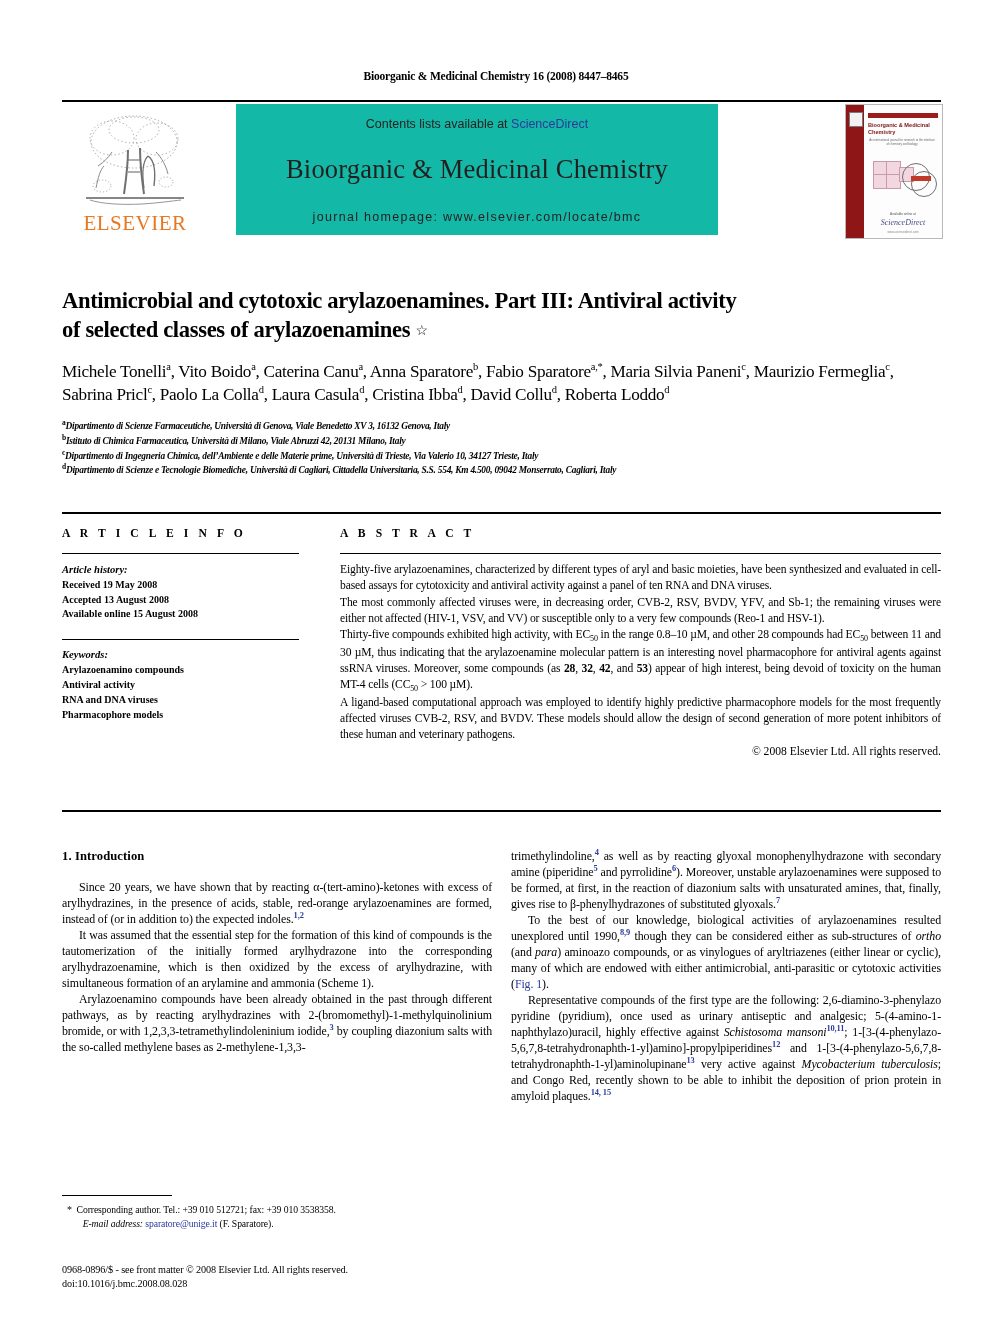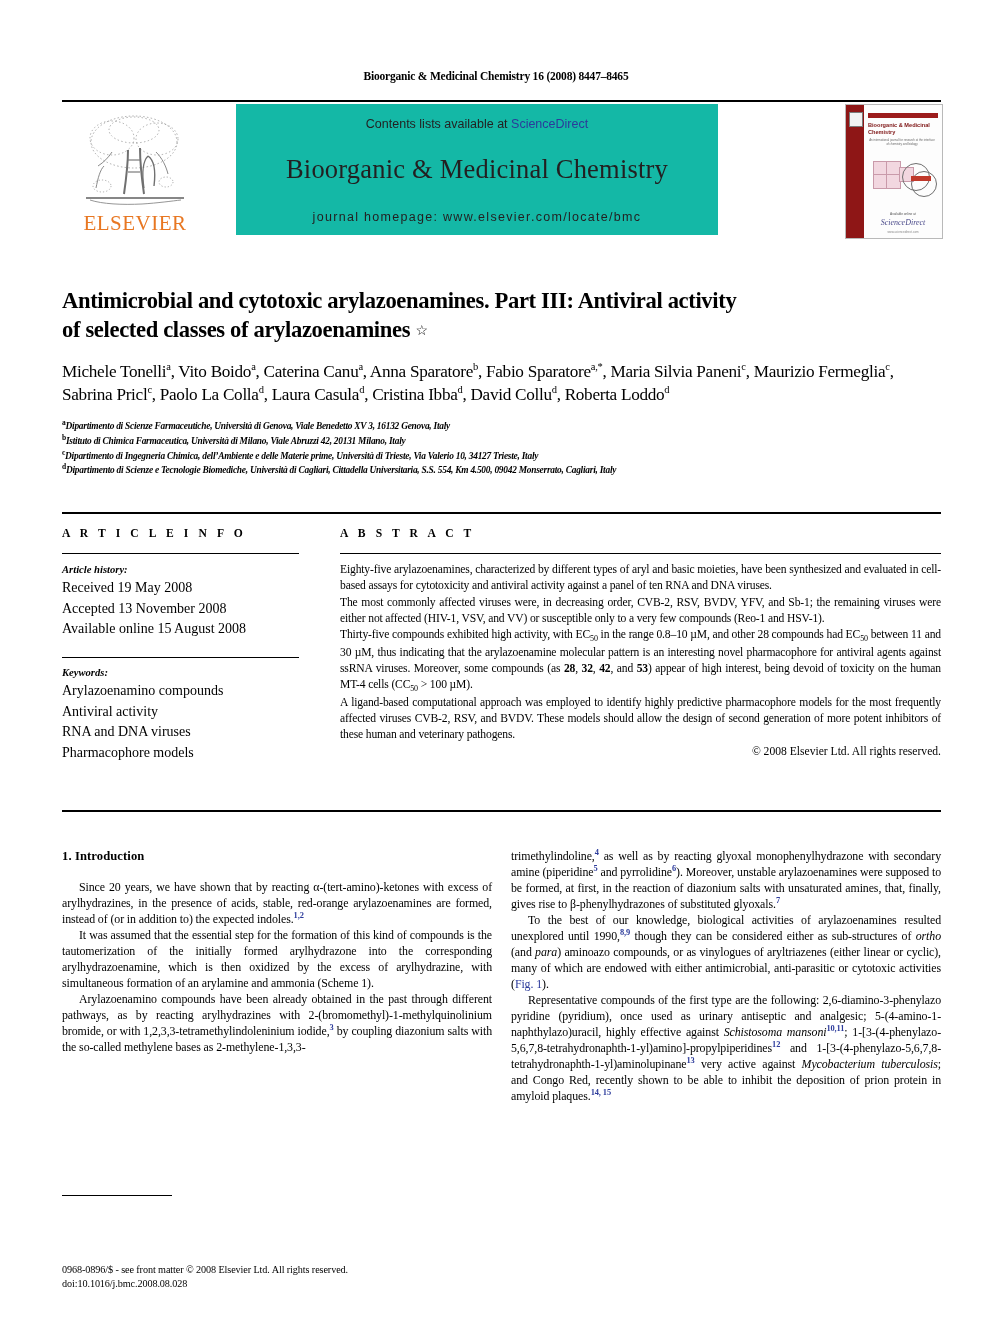--- a/index.html
+++ b/index.html
@@ -226,21 +226,21 @@
     margin-bottom: 13px;
   }
   .thin-rule { height: 1.2px; background: #000; margin-bottom: 8px; }
 
   .info-label {
     font-size: 10.6px;
     font-style: italic;
     font-weight: bold;
     line-height: 1.48;
   }
-  .info-line { font-size: 14px; line-height: 1.48; }
+  .info-line { font-size: 10px; line-height: 1.48; font-weight: bold; }
   .info-group + .info-group { margin-top: 17px; }
 
   .abs-p {
     font-size: 11.6px;
     line-height: 1.40;
     text-align: justify;
     margin: 0;
     letter-spacing: -0.15px;
   }
   .abs-p sub { font-size: 8px; }
@@ -388,21 +388,21 @@
   </div>
 
   <div class="section-rule" id="rule-top"></div>
 
   <div class="info-col">
     <div class="sec-head">A R T I C L E   I N F O</div>
     <div class="thin-rule"></div>
     <div class="info-group">
       <div class="info-label">Article history:</div>
       <div class="info-line">Received 19 May 2008</div>
-      <div class="info-line">Accepted 13 November 2008</div>
+      <div class="info-line">Accepted 13 August 2008</div>
       <div class="info-line">Available online 15 August 2008</div>
     </div>
     <div class="info-group">
       <div class="thin-rule" style="margin-bottom:7px;"></div>
       <div class="info-label">Keywords:</div>
       <div class="info-line">Arylazoenamino compounds</div>
       <div class="info-line">Antiviral activity</div>
       <div class="info-line">RNA and DNA viruses</div>
       <div class="info-line">Pharmacophore models</div>
     </div>
@@ -428,20 +428,21 @@
   </div>
 
   <div class="body-col" id="col-right">
     <p class="noindent">trimethylindoline,<sup class="ref">4</sup> as well as by reacting glyoxal monophenylhydrazone with secondary amine (piperidine<sup class="ref">5</sup> and pyrrolidine<sup class="ref">6</sup>). Moreover, unstable arylazoenamines were supposed to be formed, at first, in the reaction of diazonium salts with unsaturated amines, that, finally, gives rise to β-phenylhydrazones of substituted glyoxals.<sup class="ref">7</sup></p>
     <p>To the best of our knowledge, biological activities of arylazoenamines resulted unexplored until 1990,<sup class="ref">8,9</sup> though they can be considered either as sub-structures of <i>ortho</i> (and <i>para</i>) aminoazo compounds, or as vinylogues of aryltriazenes (either linear or cyclic), many of which are endowed with either antimicrobial, anti-parasitic or cytotoxic activities (<span class="lnk">Fig. 1</span>).</p>
     <p>Representative compounds of the first type are the following: 2,6-diamino-3-phenylazo pyridine (pyridium), once used as urinary antiseptic and analgesic; 5-(4-amino-1-naphthylazo)uracil, highly effective against <i>Schistosoma mansoni</i><sup class="ref">10,11</sup>; 1-[3-(4-phenylazo-5,6,7,8-tetrahydronaphth-1-yl)amino]-propylpiperidines<sup class="ref">12</sup> and 1-[3-(4-phenylazo-5,6,7,8-tetrahydronaphth-1-yl)aminolupinane<sup class="ref">13</sup> very active against <i>Mycobacterium tuberculosis</i>; and Congo Red, recently shown to be able to inhibit the deposition of prion protein in amyloid plaques.<sup class="ref">14, 15</sup></p>
   </div>
 
   <div class="footnotes">
     <div class="fn-rule"></div>
+    <div class="fn"><span class="mark">*</span>&nbsp; <span>Corresponding author. Tel.: +39 010 512721; fax: +39 010 3538358.</span><br>&nbsp;&nbsp;<i>E-mail address:</i> <span class="lnk">sparatore@unige.it</span> <span>(F. Sparatore).</span></div>
   </div>
 
   <div class="imprint">
     <div>0968-0896/$ - see front matter © 2008 Elsevier Ltd. All rights reserved.</div>
     <div>doi:10.1016/j.bmc.2008.08.028</div>
   </div>
 
 </div>
 
 </body></html>

